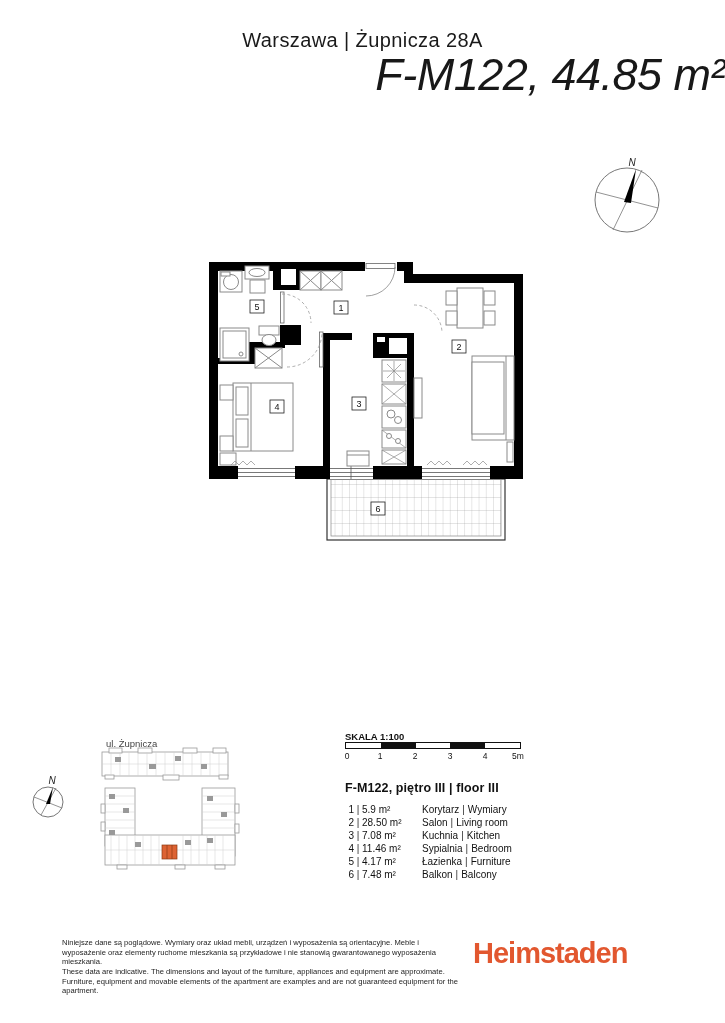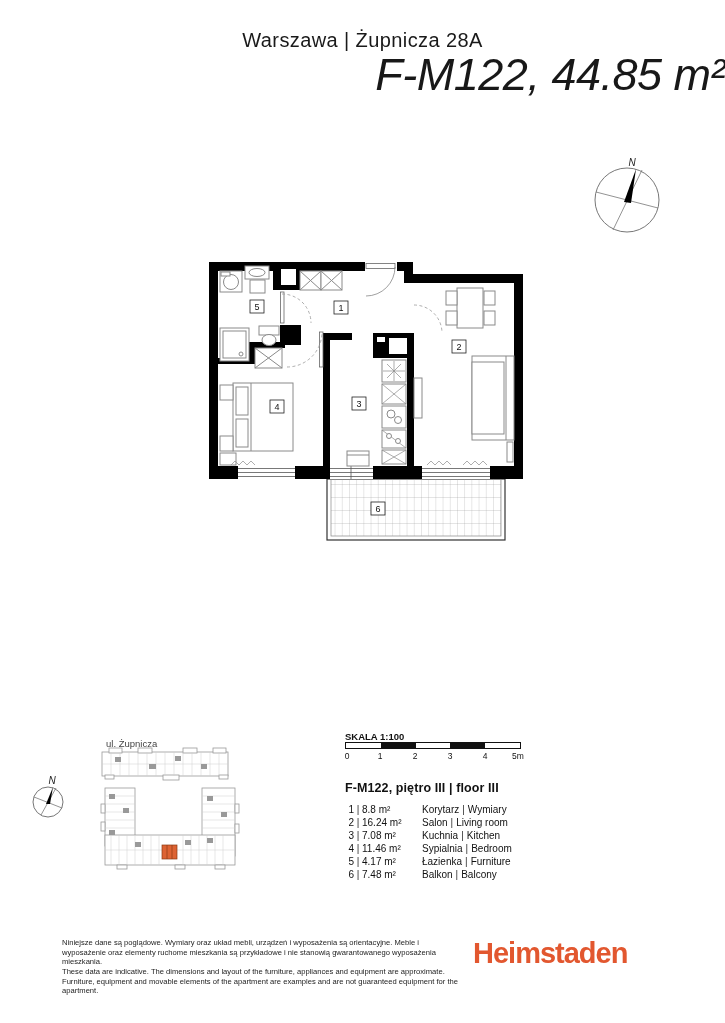--- a/index.html
+++ b/index.html
@@ -280,27 +280,27 @@
       <span style="left:140px">4</span>
       <span style="left:173px">5m</span>
     </div>
   </div>
 
   <div class="abs unit-heading">F-M122, piętro III | floor III</div>
   <div class="abs legend">
     <div class="legend-row">
       <span class="lg-num">1</span>
         <span class="lg-sep">|</span>
-        <span class="lg-area">8.8 m²</span>
+        <span class="lg-area">5.9 m²</span>
       <span class="lg-name"><span>Korytarz</span><span class="nsep">|</span><span>Wymiary</span></span>
     </div>
     <div class="legend-row">
       <span class="lg-num">2</span>
         <span class="lg-sep">|</span>
-        <span class="lg-area">16.24 m²</span>
+        <span class="lg-area">28.50 m²</span>
       <span class="lg-name"><span>Salon</span><span class="nsep">|</span><span>Living room</span></span>
     </div>
     <div class="legend-row">
       <span class="lg-num">3</span>
         <span class="lg-sep">|</span>
         <span class="lg-area">7.08 m²</span>
       <span class="lg-name"><span>Kuchnia</span><span class="nsep">|</span><span>Kitchen</span></span>
     </div>
     <div class="legend-row">
       <span class="lg-num">4</span>

